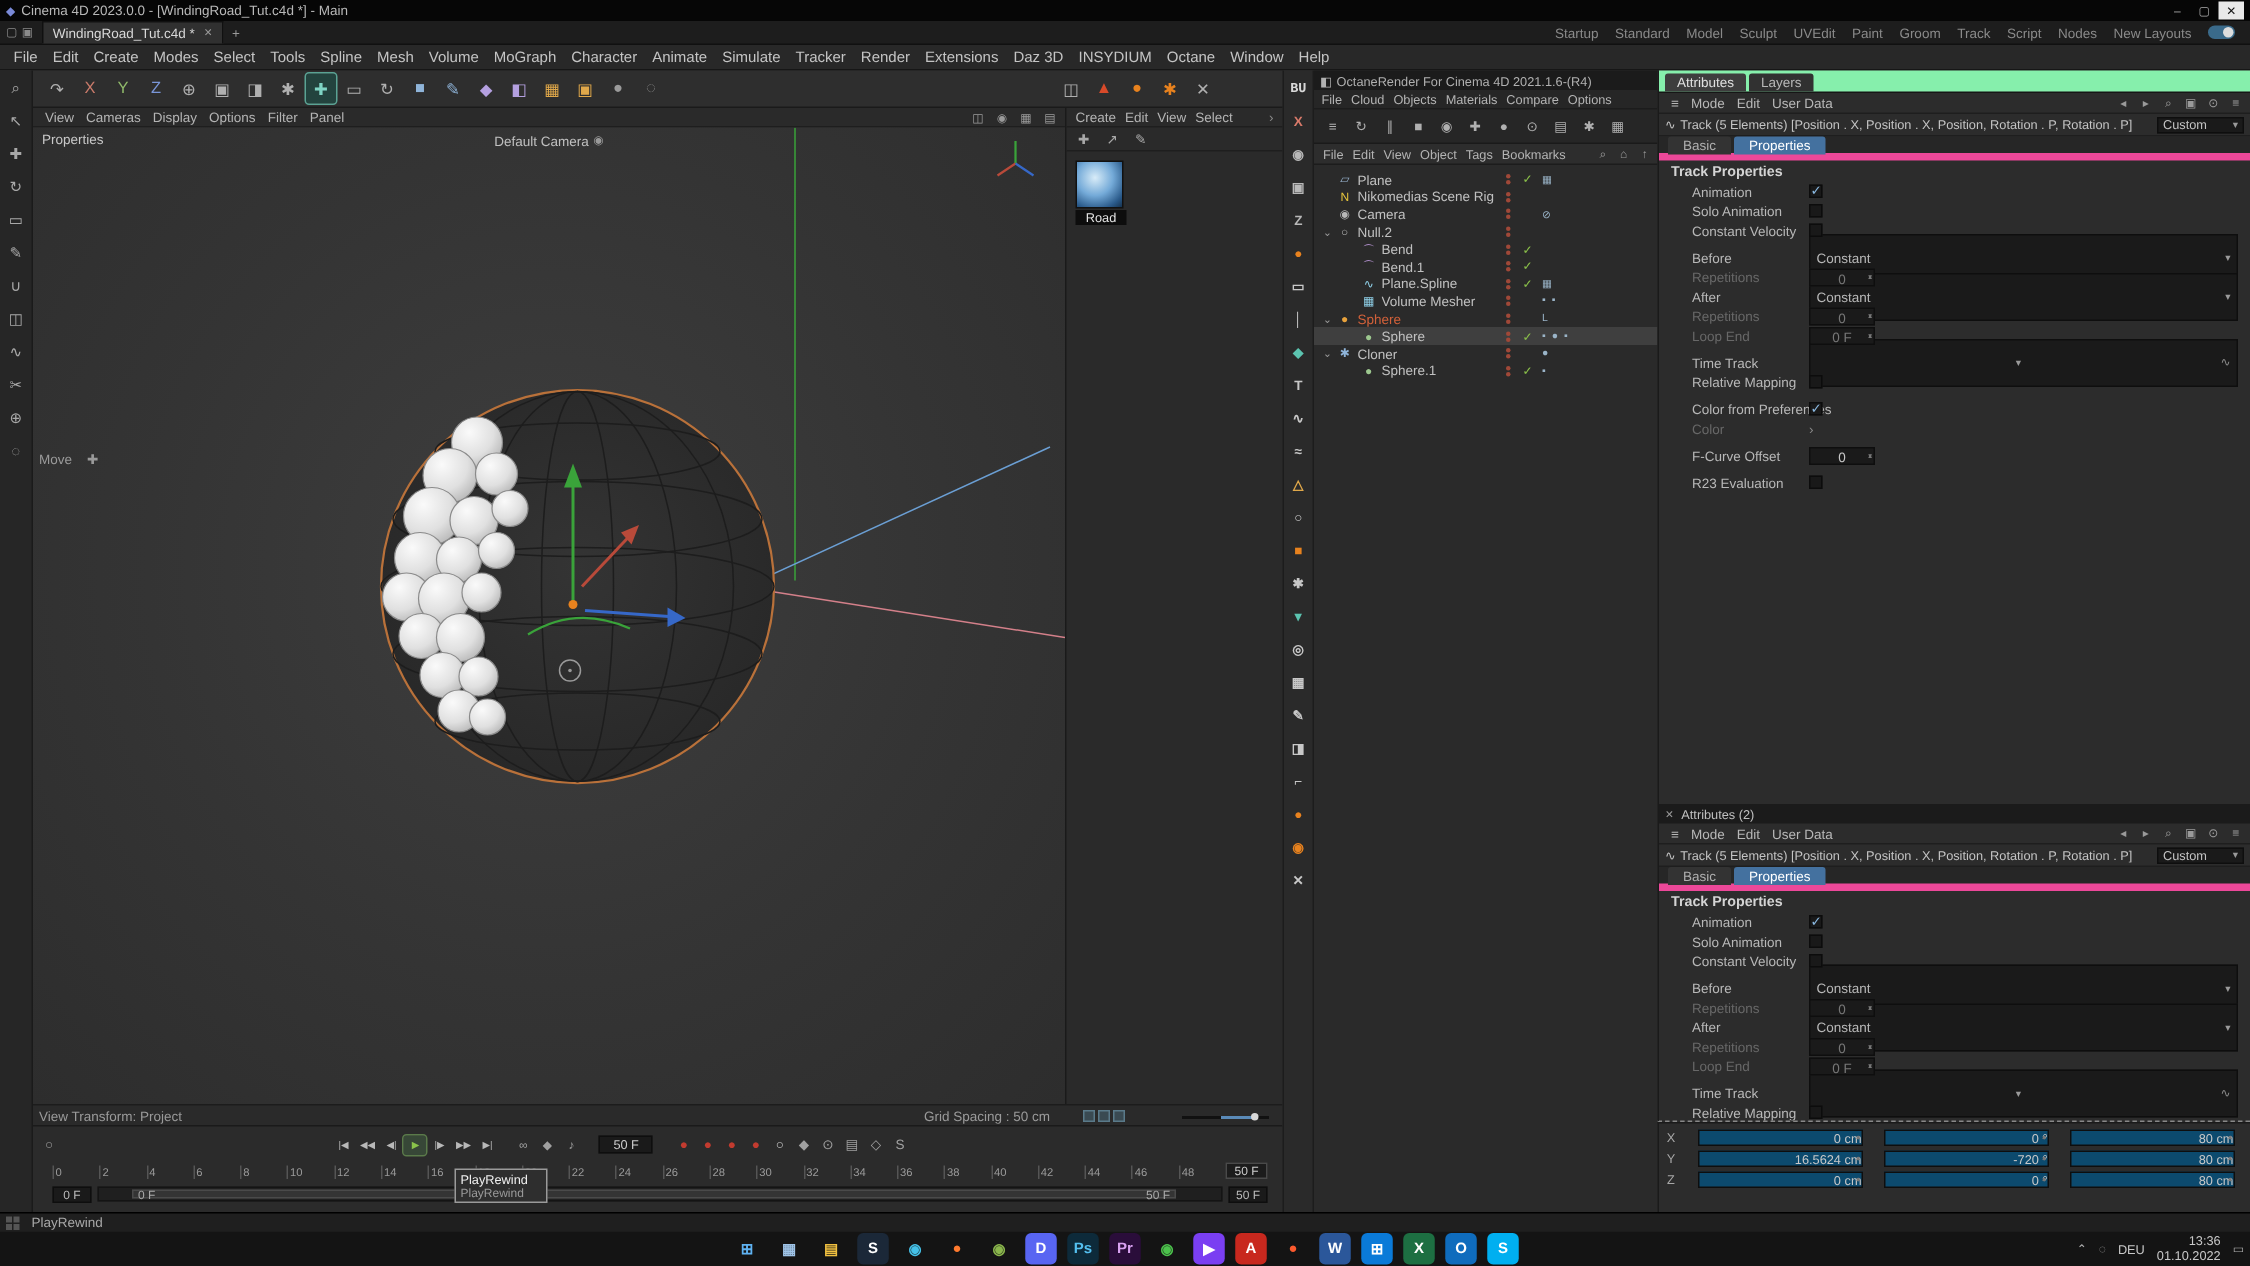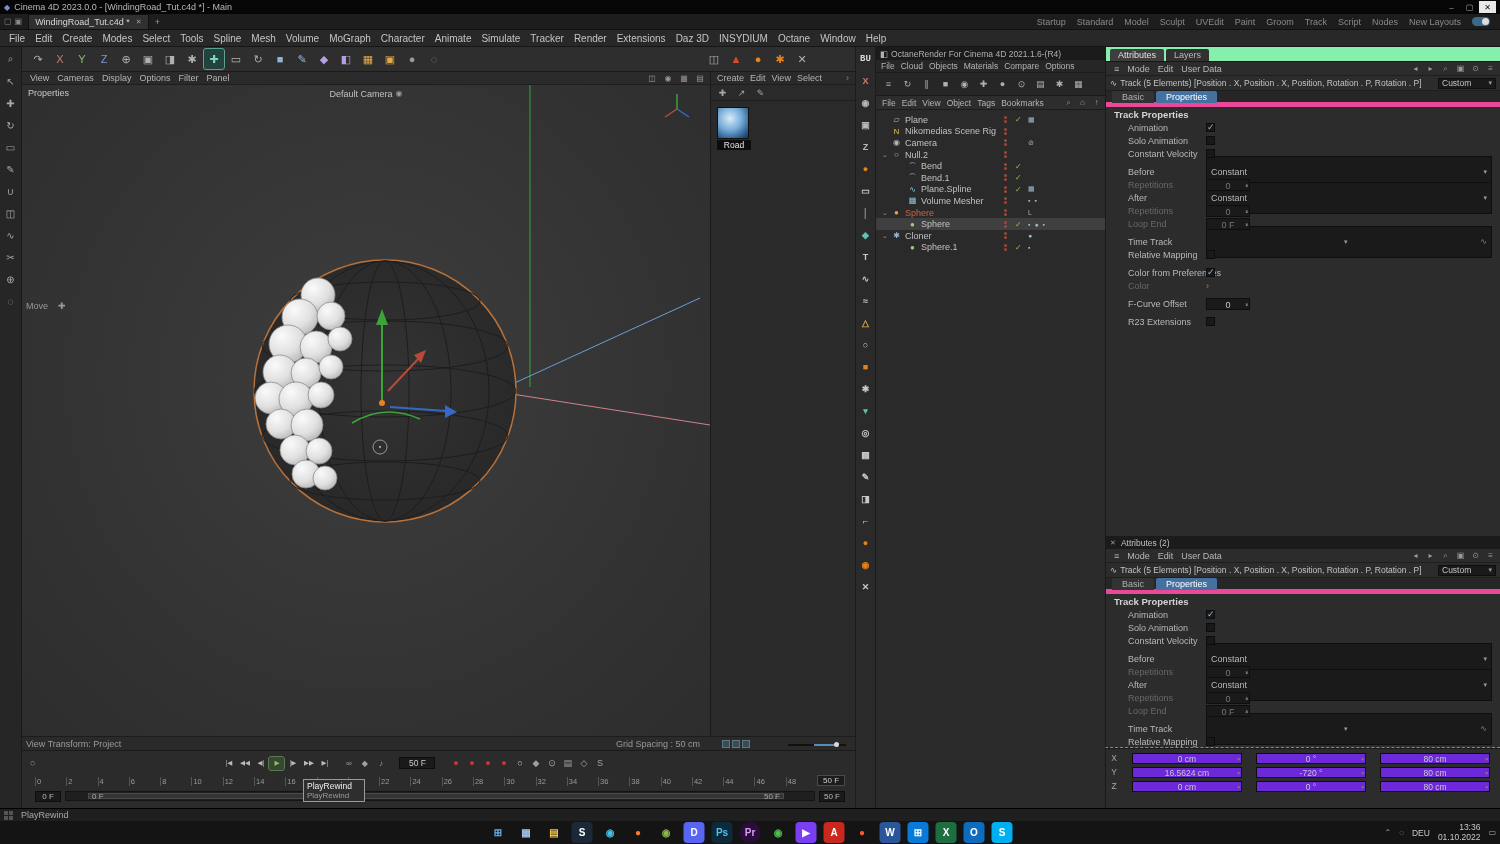--- a/index.html
+++ b/index.html
@@ -166,21 +166,21 @@
 .caret{font-size:7px;color:#9a9a9a}
 .num::before,.cfield::before{content:"▴";position:absolute;right:1px;top:-1px;font-size:5px;color:#777}
 .num::after,.cfield::after{content:"▾";position:absolute;right:1px;bottom:-1px;font-size:5px;color:#777}
 
 
 #coords{left:1105px;top:748px;width:395px;height:60px;background:#2c2c2c;border-left:1px solid #1a1a1a;border-top:1px solid #1a1a1a;font-size:8.5px;color:#b8b8b8;padding-top:2px}
 .c-head{display:flex;gap:14px;padding-left:16px;height:14px;align-items:center}
 .c-btn{width:110px;height:11px;background:#3a3a3a;border:1px solid #1c1c1c;border-radius:2px;display:flex;align-items:center;justify-content:center;gap:4px}
 .c-row{display:flex;gap:14px;padding-left:4px;height:14px;align-items:center}
 .c-axis{width:8px;text-align:center;color:#a8a8a8}
-.cfield{width:110px;height:11px;background:#6d28d9;border:1px solid #0e0e0e;text-align:center;line-height:10px;position:relative;color:#c8c8c8}
+.cfield{width:110px;height:11px;background:#0c4a6e;border:1px solid #0e0e0e;text-align:right;line-height:10px;position:relative;color:#c8c8c8}
 
 
 #statusbar{left:0;top:808px;width:1500px;height:13px;background:#1f1f1f;border-top:1px solid #000;display:flex;align-items:center;font-size:9px;color:#a8a8a8}
 .sb-grid{margin:0 8px 0 4px;display:grid;grid-template-columns:4px 4px;gap:1px}
 .sb-grid i{width:4px;height:4px;background:#555}
 #taskbar{left:0;top:821px;width:1500px;height:23px;background:#141414}
 .apps{position:absolute;left:50%;top:1px;transform:translateX(-50%);display:flex;gap:7px}
 .app{width:21px;height:21px;border-radius:4px;display:flex;align-items:center;justify-content:center;font-size:10px;font-weight:bold}
 .tray{position:absolute;right:4px;top:0;height:23px;display:flex;align-items:center;gap:8px;font-size:8.5px;color:#c8c8c8}
 .clock{text-align:right;line-height:1.15;font-size:8.5px}
@@ -841,21 +841,21 @@
 
         <div class="arow" data-type="number" data-gap="true">
           <span class="alabel">F-Curve Offset</span>
 
           <span class="num">0</span>
 
         </div>
 
 
         <div class="arow" data-type="checkbox" data-checked="false" data-gap="true">
-          <span class="alabel">R23 Extensions</span>
+          <span class="alabel">R23 Evaluation</span>
           <span class="cb"></span>
 
         </div>
 
     </div>
   </div>
 
   <div id="attr2" class="abs">
     <div class="attr2-title">
       <span class="a2x">✕</span>
@@ -1009,21 +1009,21 @@
     <span class="apps">
       <span class="app" style="color: rgb(95, 178, 242); background: transparent;">⊞</span>
         <span class="app" style="color: rgb(159, 196, 232); background: transparent;">▦</span>
         <span class="app" style="color: rgb(240, 192, 64); background: transparent;">▤</span>
         <span class="app" style="color: rgb(255, 255, 255); background: rgb(27, 40, 56);">S</span>
         <span class="app" style="color: rgb(69, 193, 232); background: transparent;">◉</span>
         <span class="app" style="color: rgb(255, 122, 46); background: transparent;">●</span>
         <span class="app" style="color: rgb(138, 182, 76); background: transparent;">◉</span>
         <span class="app" style="color: rgb(255, 255, 255); background: rgb(88, 101, 242);">D</span>
         <span class="app" style="color: rgb(84, 192, 240); background: rgb(13, 42, 58);">Ps</span>
-        <span class="app" style="color: rgb(216, 161, 240); background: rgb(42, 13, 58); border-radius: 10px;">Pr</span>
+        <span class="app" style="color: rgb(216, 161, 240); background: rgb(42, 13, 58);">Pr</span>
         <span class="app" style="color: rgb(76, 194, 76); background: transparent;">◉</span>
         <span class="app" style="color: rgb(255, 255, 255); background: rgb(122, 63, 242);">▶</span>
         <span class="app" style="color: rgb(255, 255, 255); background: rgb(200, 40, 30);">A</span>
         <span class="app" style="color: rgb(251, 90, 46); background: transparent;">●</span>
         <span class="app" style="color: rgb(255, 255, 255); background: rgb(43, 87, 154);">W</span>
         <span class="app" style="color: rgb(255, 255, 255); background: rgb(10, 122, 216);">⊞</span>
         <span class="app" style="color: rgb(255, 255, 255); background: rgb(29, 111, 66);">X</span>
         <span class="app" style="color: rgb(255, 255, 255); background: rgb(15, 108, 189);">O</span>
         <span class="app" style="color: rgb(255, 255, 255); background: rgb(0, 175, 240);">S</span>
     </span>

